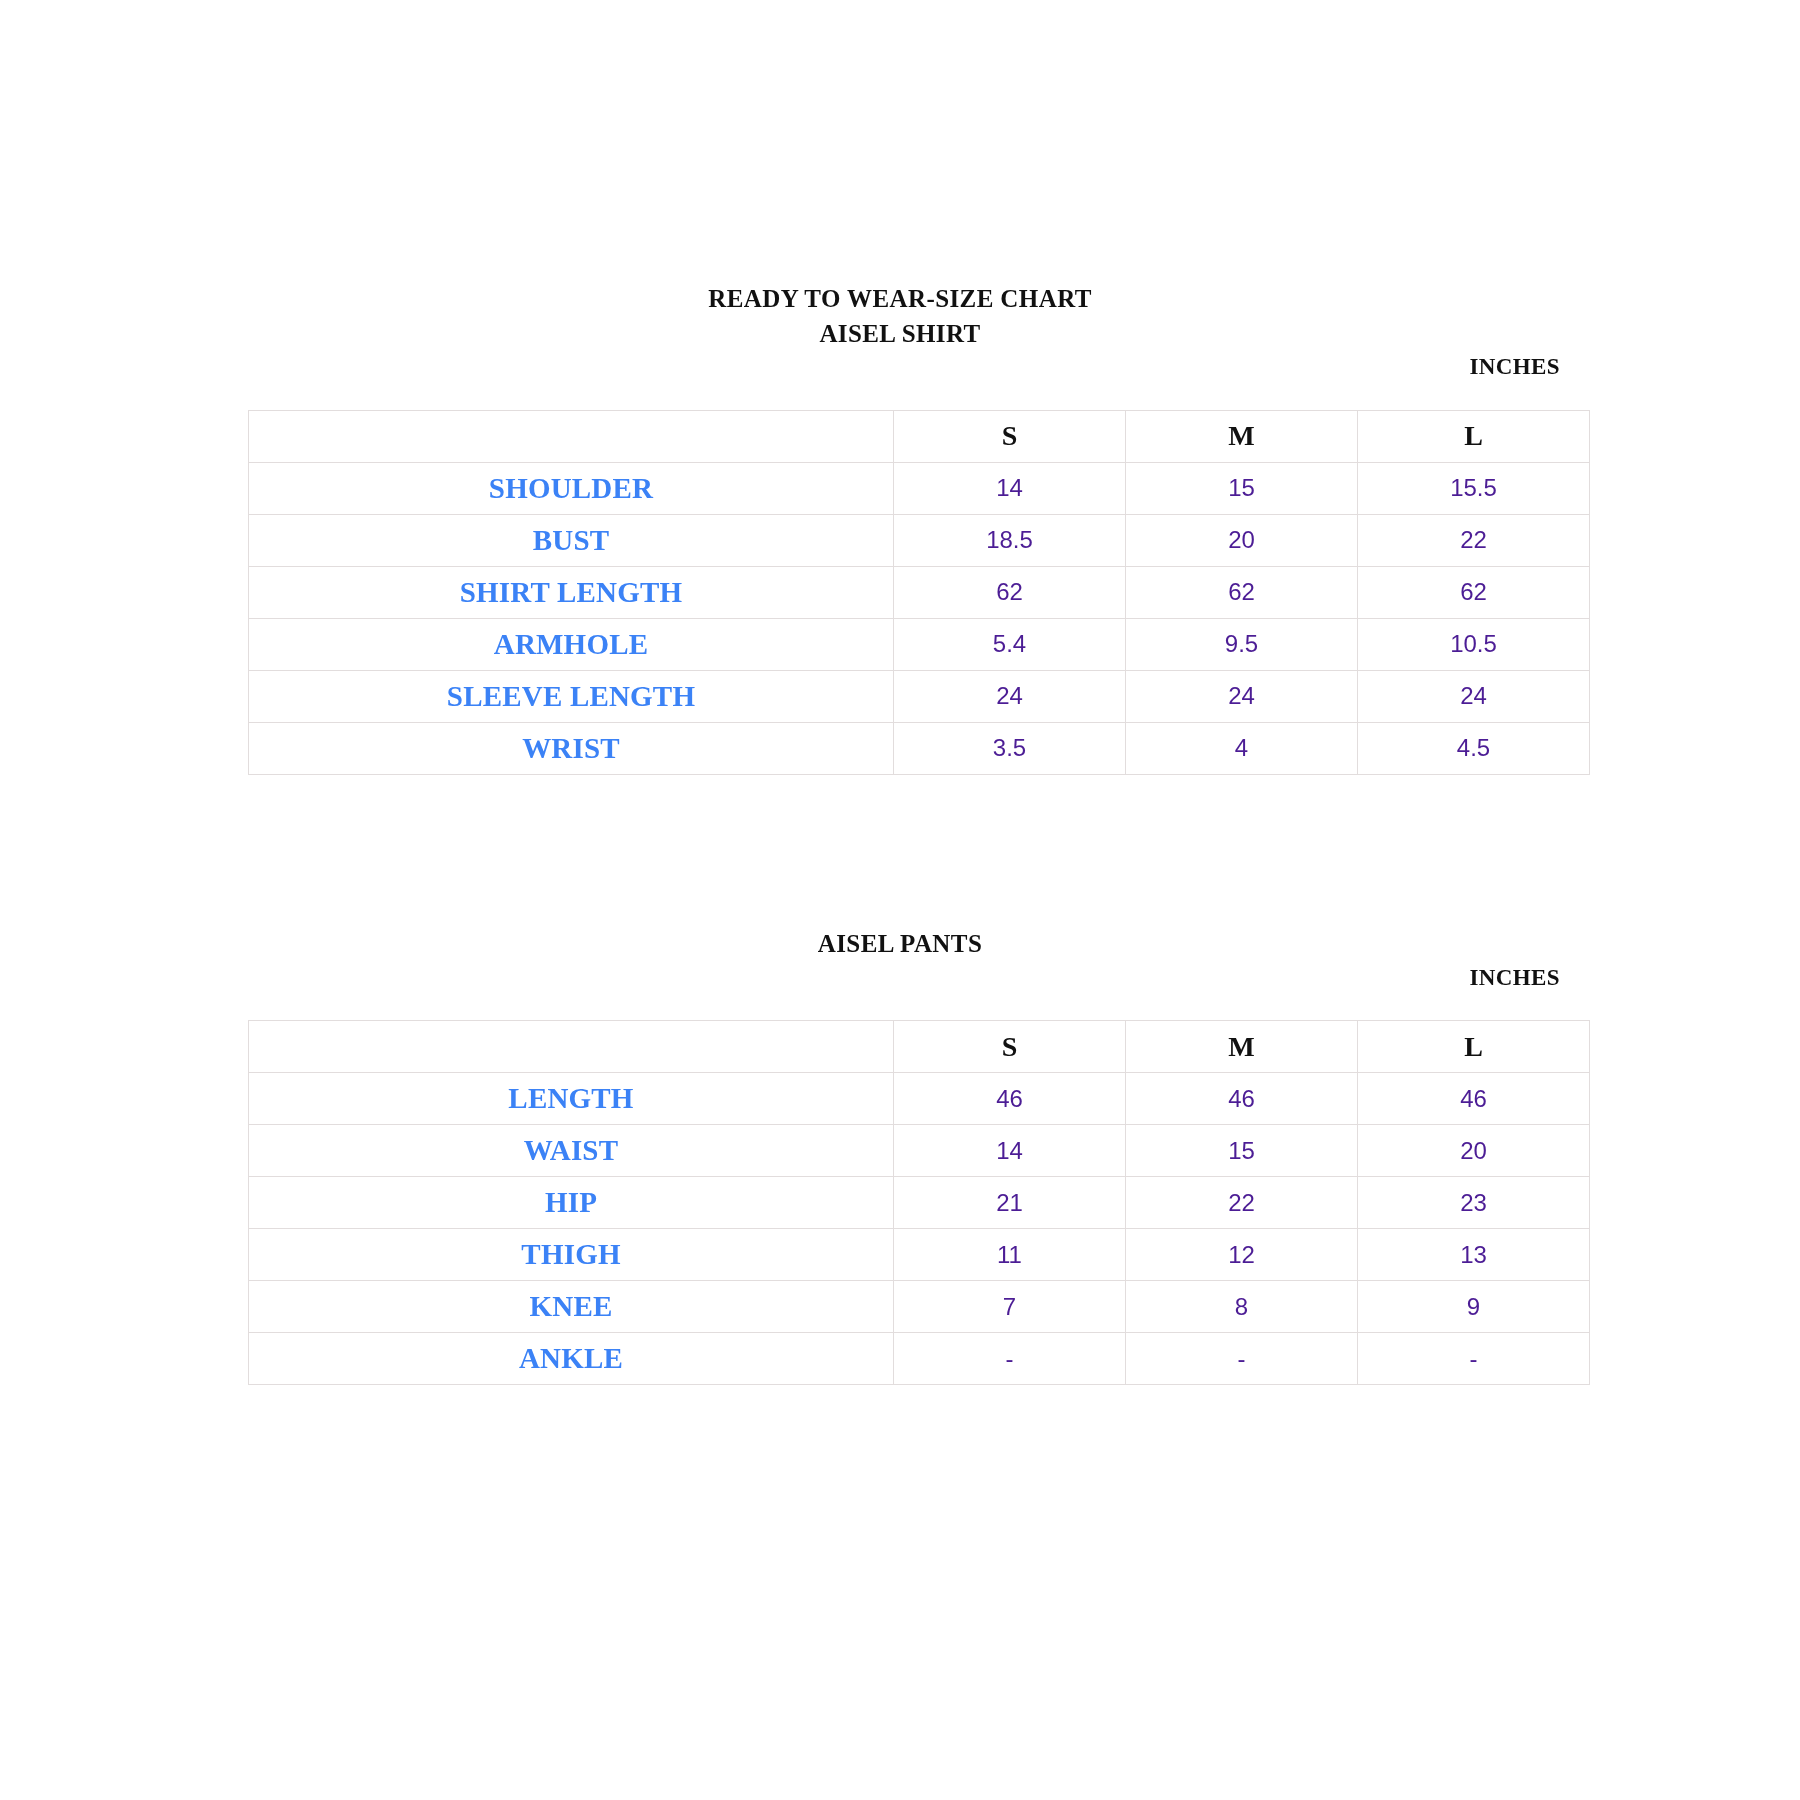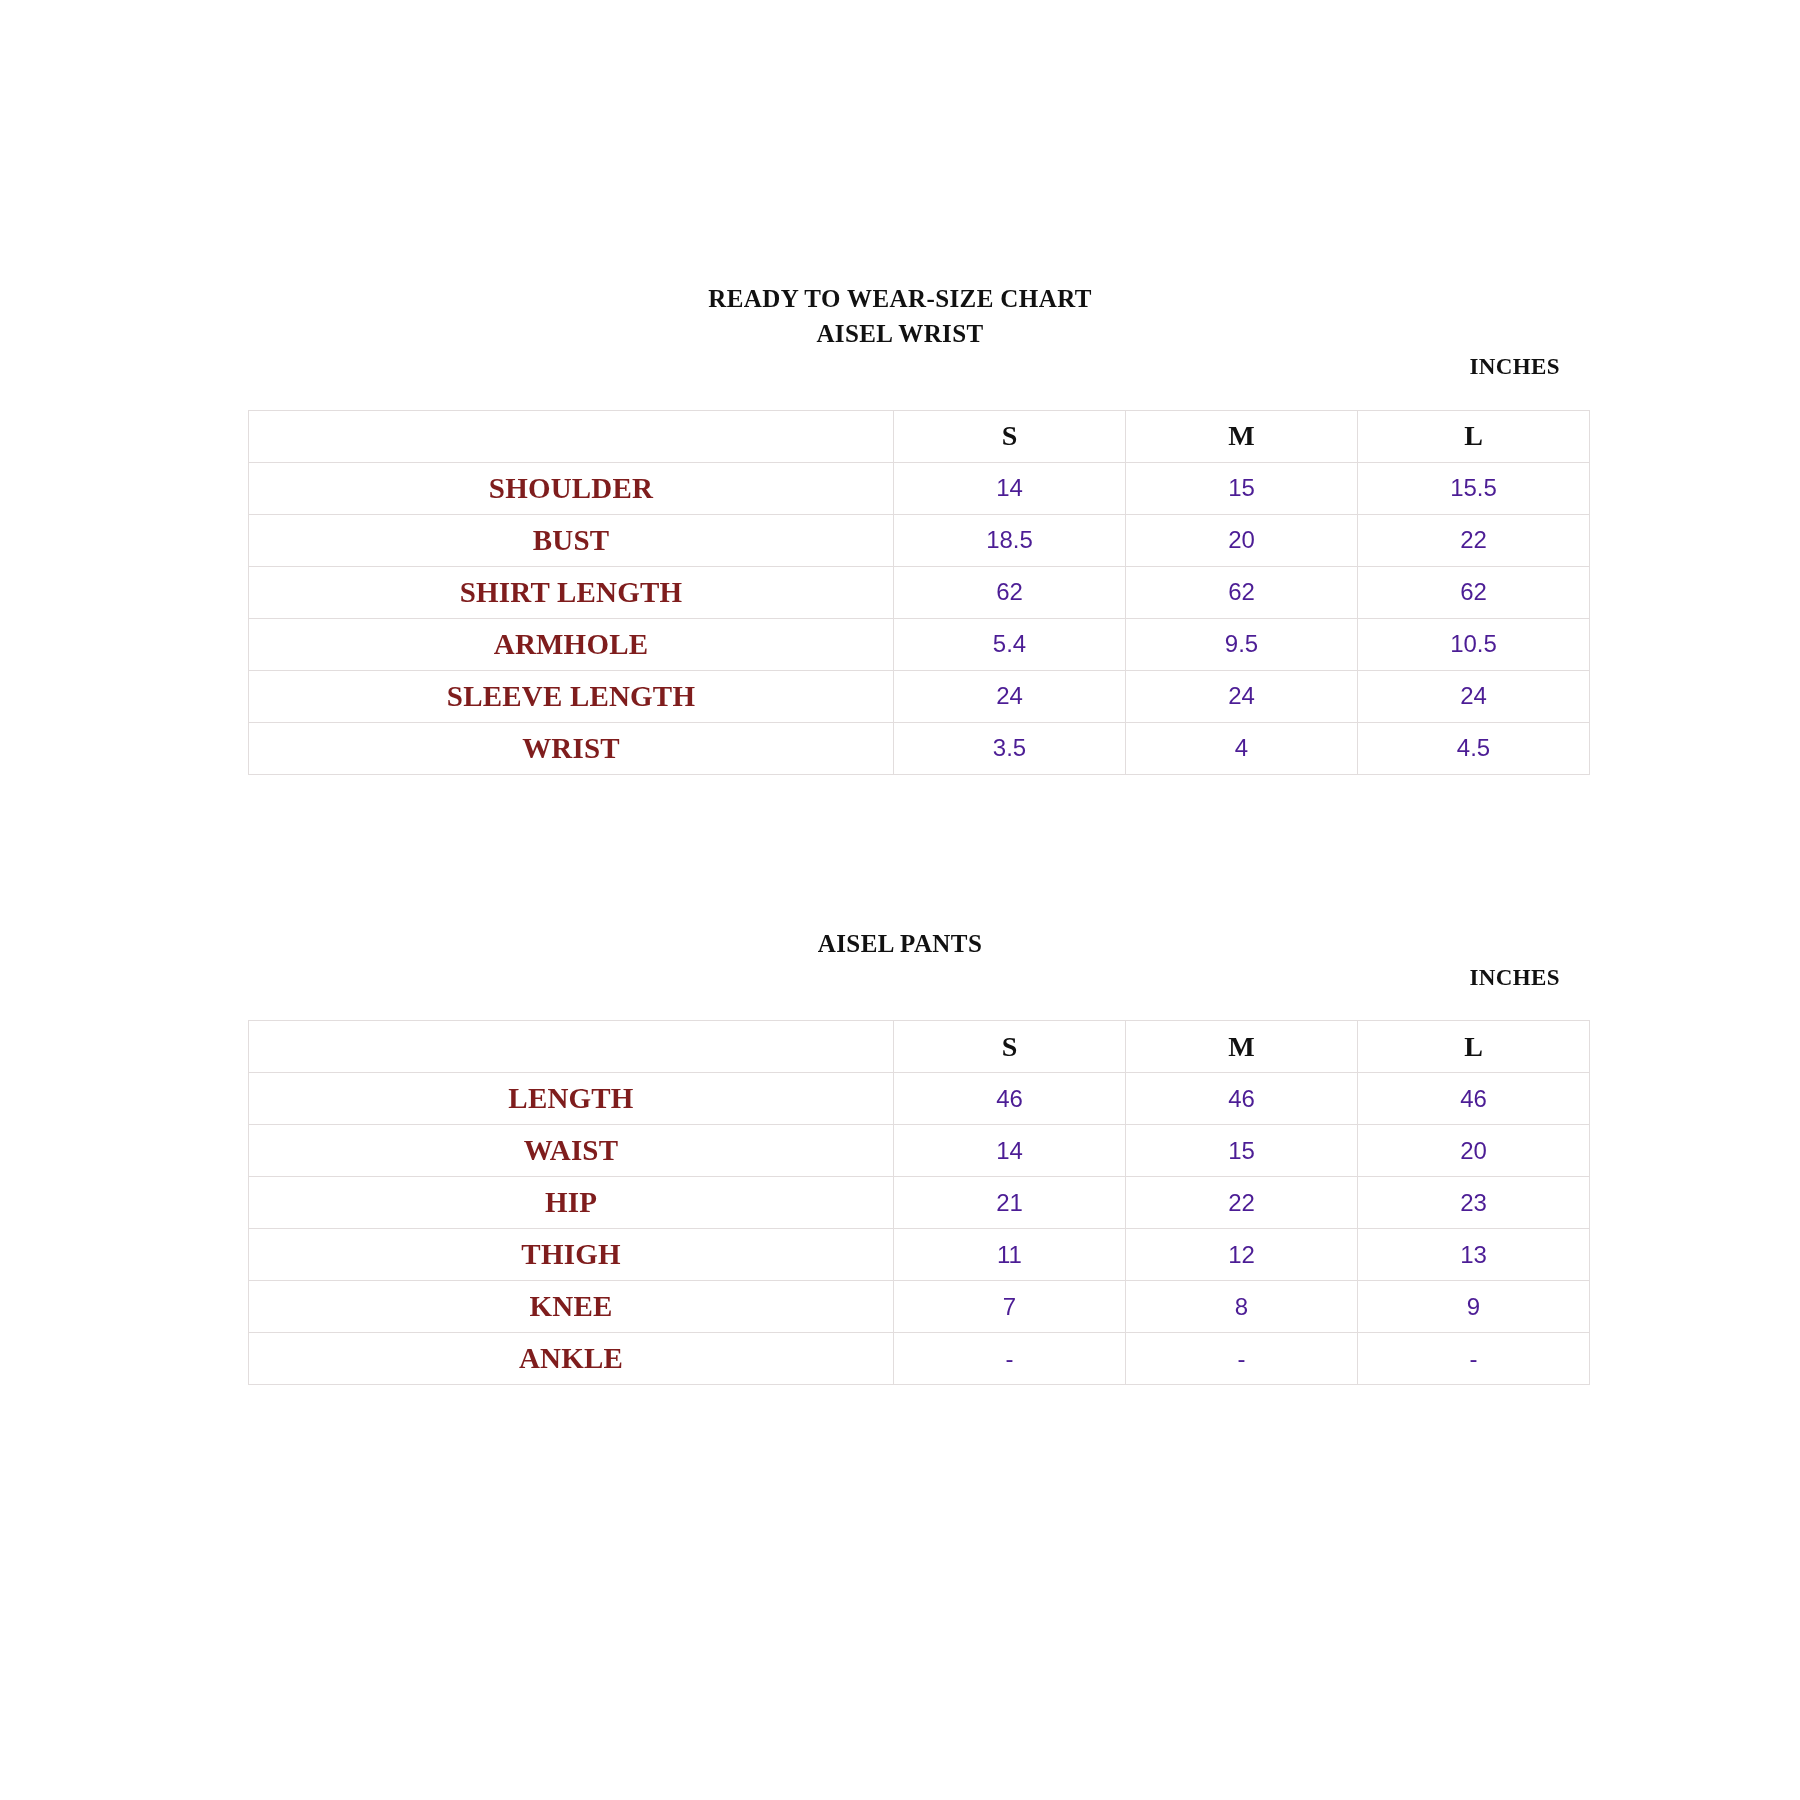--- a/index.html
+++ b/index.html
@@ -88,39 +88,39 @@
     font-weight: bold;
     font-size: 28px;
     color: #111111;
   }
   .td-label {
     text-align: center;
     font-family: "Liberation Serif", serif;
     font-weight: bold;
     font-size: 29px;
     letter-spacing: 0.2px;
-    color: #7f1d1d;
+    color: #3b82f6;
   }
   .td-value {
     text-align: center;
     font-family: "Liberation Sans", sans-serif;
     font-weight: 400;
     font-size: 24px;
     color: #4c1d95;
   }
 </style>
 </head>
 <body>
 
 <div class="page">
 
   <div class="section" id="section-shirt">
     <div class="titles">
       <div class="title-main">READY TO WEAR-SIZE CHART</div>
-      <div class="title-sub">AISEL WRIST</div>
+      <div class="title-sub">AISEL SHIRT</div>
       <div class="title-unit">INCHES</div>
     </div>
 
     <table class="size-table">
       <colgroup>
         <col class="c-label">
           <col class="c-size">
           <col class="c-size">
           <col class="c-size">
       </colgroup>

